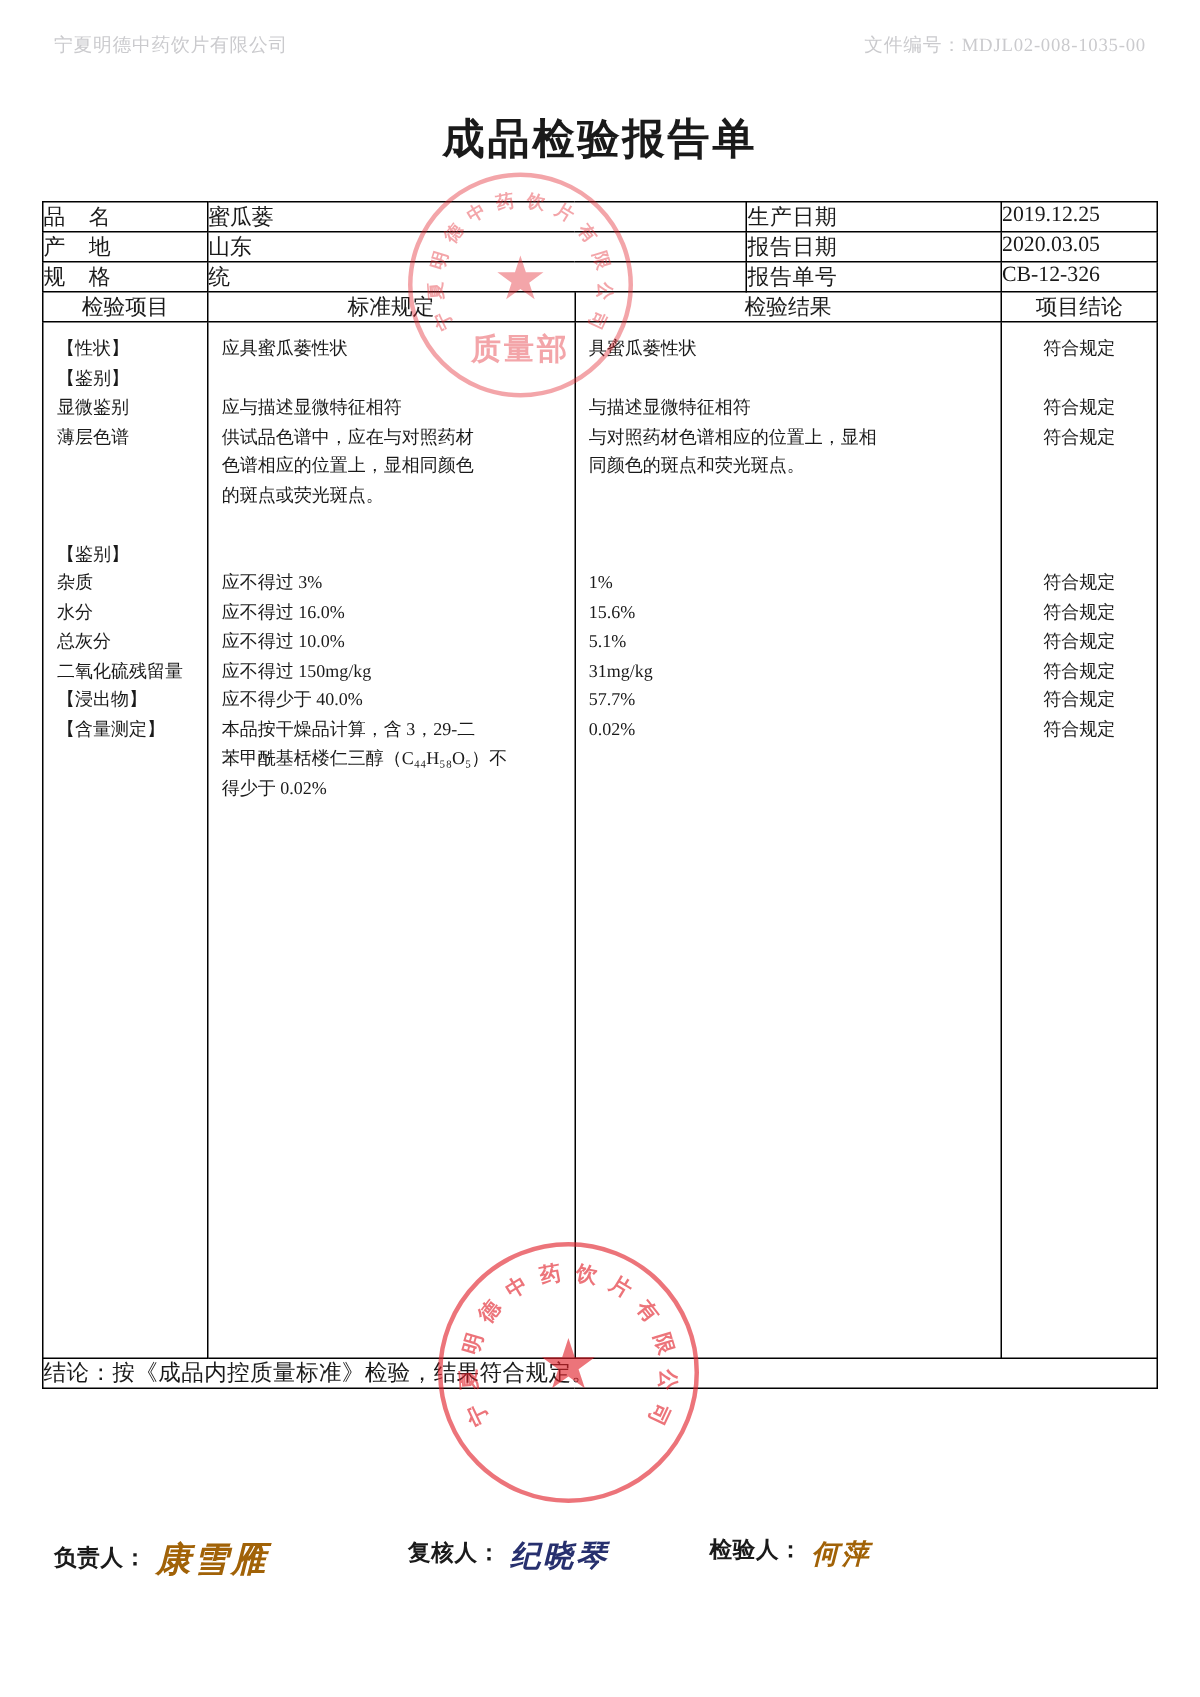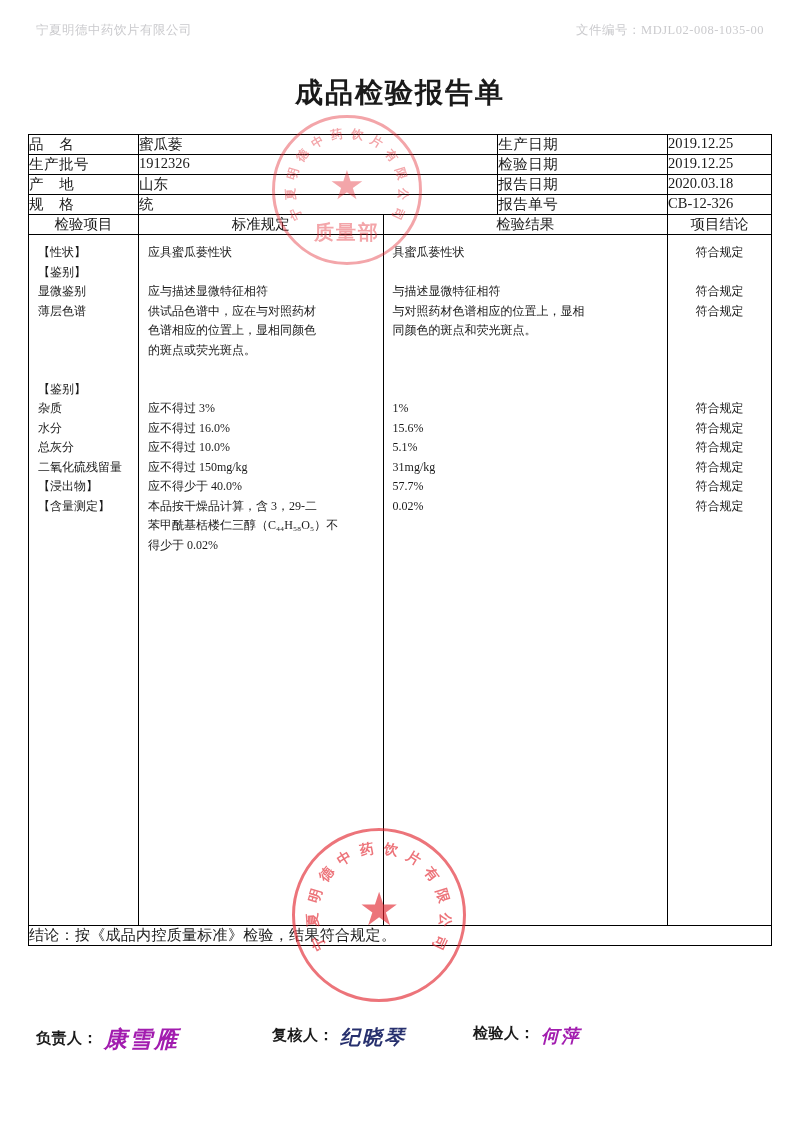--- a/index.html
+++ b/index.html
@@ -115,21 +115,21 @@
     font-size: 15px;
   }
   .sign-item {
     position: absolute;
     top: 8px;
     white-space: nowrap;
   }
   .sign-item .label { letter-spacing: 0.5px; font-weight: bold; }
   .sig {
     font-family: "Liberation Serif", serif;
-    color: #a21caf;
+    color: #a16207;
     font-style: italic;
     font-weight: bold;
     font-size: 23px;
     margin-left: 6px;
     position: relative;
     top: 4px;
     letter-spacing: 2px;
   }
   .sig.blue { color: #27306e; }
   .sig.small { font-size: 20px; }
@@ -219,40 +219,30 @@
       <td class="cell-pad">
         <span class="lbl">品    名</span>
       </td>
       <td class="cell-pad val" colspan="2">蜜瓜蒌</td>
       <td class="cell-pad">
         <span class="lbl-tight">生产日期</span>
       </td>
       <td class="cell-pad val" style="white-space:nowrap">2019.12.25</td>
     </tr>
 
+
     <tr class="row-info">
       <td class="cell-pad">
-        <span class="lbl-tight">生产批号</span>
-      </td>
-      <td class="cell-pad val" colspan="2">1912326</td>
-      <td class="cell-pad">
-        <span class="lbl-tight">检验日期</span>
-      </td>
-      <td class="cell-pad val" style="white-space:nowrap">2019.12.25</td>
-    </tr>
-
-    <tr class="row-info">
-      <td class="cell-pad">
         <span class="lbl">产    地</span>
       </td>
       <td class="cell-pad val" colspan="2">山东</td>
       <td class="cell-pad">
         <span class="lbl-tight">报告日期</span>
       </td>
-      <td class="cell-pad val" style="white-space:nowrap">2020.03.18</td>
+      <td class="cell-pad val" style="white-space:nowrap">2020.03.05</td>
     </tr>
 
     <tr class="row-info">
       <td class="cell-pad">
         <span class="lbl">规    格</span>
       </td>
       <td class="cell-pad val" colspan="2">统</td>
       <td class="cell-pad">
         <span class="lbl-tight">报告单号</span>
       </td>

